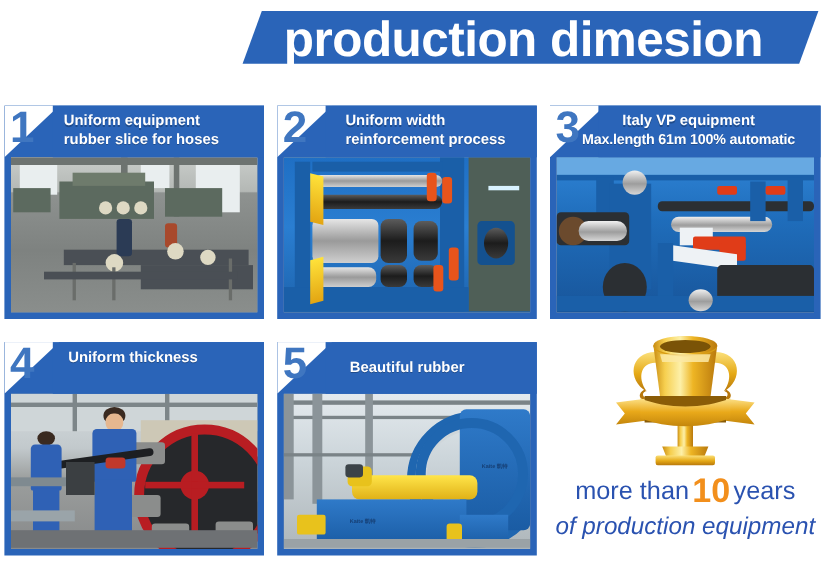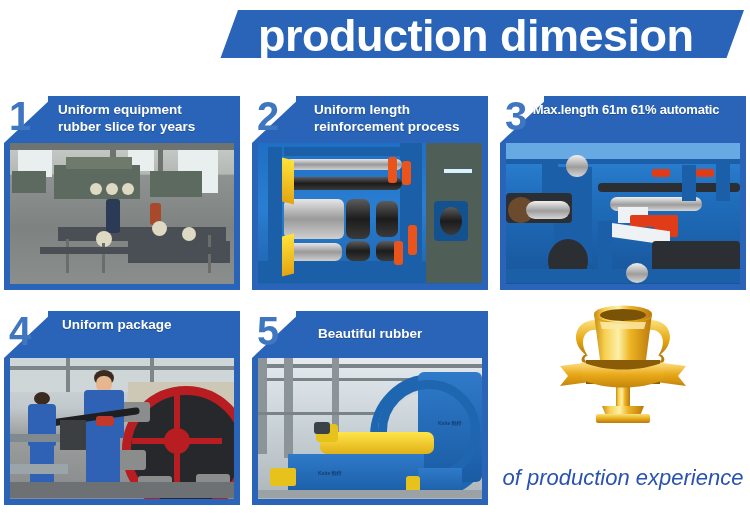--- a/index.html
+++ b/index.html
@@ -187,21 +187,21 @@
   <div class="title-bar"></div>
   <div class="title-text">production dimesion</div>
 </div>
 
 <div class="card" id="card1">
   <div class="hdr-bg"></div>
   <div class="hdr-notch"></div>
   <div class="card-num">1</div>
   <div class="hdr-text">
     <div>Uniform equipment</div>
-    <div>rubber slice for years</div>
+    <div>rubber slice for hoses</div>
   </div>
   <div class="photo">
     <div class="ph p1">
       <div class="win" style="left:8px;top:4px;width:34px;height:30px;"></div>
       <div class="win" style="left:118px;top:2px;width:26px;height:26px;"></div>
       <div class="win" style="left:168px;top:6px;width:40px;height:44px;"></div>
       <div class="roof" style="left:0;top:0;width:224px;height:7px;"></div>
       <div class="roof" style="left:100px;top:0;width:6px;height:48px;"></div>
       <div class="roof" style="left:148px;top:0;width:5px;height:54px;"></div>
       <div class="mach" style="left:44px;top:22px;width:86px;height:34px;"></div>
@@ -224,21 +224,21 @@
       <div class="belt" style="left:30px;top:104px;width:176px;height:7px;"></div>
     </div>
   </div>
 </div>
 
 <div class="card" id="card2">
   <div class="hdr-bg"></div>
   <div class="hdr-notch"></div>
   <div class="card-num">2</div>
   <div class="hdr-text">
-    <div>Uniform length</div>
+    <div>Uniform width</div>
     <div>reinforcement process</div>
   </div>
   <div class="photo">
     <div class="ph p2">
       <div class="bg2" style="left:168px;top:0;width:56px;height:140px;"></div>
       <div class="lamp" style="left:186px;top:26px;width:28px;height:4px;"></div>
       <div class="frame" style="left:10px;top:4px;width:14px;height:134px;"></div>
       <div class="frame" style="left:142px;top:0;width:22px;height:140px;"></div>
       <div class="frame" style="left:0;top:118px;width:168px;height:22px;"></div>
       <div class="frame" style="left:26px;top:4px;width:118px;height:9px;"></div>
@@ -260,21 +260,22 @@
       <div class="roller" style="left:182px;top:64px;width:22px;height:28px;border-radius:50%;"></div>
     </div>
   </div>
 </div>
 
 <div class="card" id="card3">
   <div class="hdr-bg"></div>
   <div class="hdr-notch"></div>
   <div class="card-num">3</div>
   <div class="hdr-text">
-    <div class="l2">Max.length 61m  61% automatic</div>
+    <div>Italy VP equipment</div>
+    <div class="l2">Max.length 61m  100% automatic</div>
   </div>
   <div class="photo">
     <div class="ph p3">
       <div class="barl" style="left:0;top:0;width:234px;height:16px;"></div>
       <div class="bar" style="left:0;top:16px;width:234px;height:5px;"></div>
       <div class="bar" style="left:36px;top:18px;width:16px;height:50px;"></div>
       <div class="bar" style="left:48px;top:24px;width:38px;height:96px;"></div>
       <div class="metal" style="left:60px;top:12px;width:22px;height:22px;border-radius:50%;"></div>
       <div class="dark" style="left:0;top:50px;width:66px;height:30px;"></div>
       <div class="brown" style="left:2px;top:54px;width:26px;height:26px;"></div>
@@ -296,21 +297,21 @@
       <div class="metal" style="left:120px;top:120px;width:22px;height:20px;border-radius:50%;"></div>
     </div>
   </div>
 </div>
 
 <div class="card" id="card4">
   <div class="hdr-bg"></div>
   <div class="hdr-notch"></div>
   <div class="card-num">4</div>
   <div class="hdr-text">
-    <div>Uniform package</div>
+    <div>Uniform thickness</div>
   </div>
   <div class="photo">
     <div class="ph p4">
       <div class="wall" style="left:0;top:0;width:224px;height:34px;"></div>
       <div class="beam" style="left:0;top:8px;width:224px;height:4px;"></div>
       <div class="beam" style="left:56px;top:0;width:4px;height:34px;"></div>
       <div class="beam" style="left:140px;top:0;width:4px;height:30px;"></div>
       <div style="left:118px;top:24px;width:106px;height:74px;background:#cdc8b6;"></div>
       <div class="reel" style="left:112px;top:28px;width:110px;height:110px;"></div>
       <div class="hub" style="left:154px;top:70px;width:26px;height:26px;"></div>
@@ -411,14 +412,17 @@
 
     <path d="M46 104 L88 104 L84 114 L50 114 Z" fill="url(#gold)"></path>
     <rect x="40" y="112" width="54" height="9" rx="2" fill="url(#gold2)"></rect>
 
     <path d="M4 64 L34 60 L34 80 L4 84 L12 74 Z" fill="url(#ribbon)"></path>
     <path d="M100 60 L130 64 L122 74 L130 84 L100 80 Z" fill="url(#ribbon)"></path>
     <path d="M30 58 L104 58 L104 82 L30 82 Z" fill="#8a5c07"></path>
     <path d="M26 60 C50 70 84 70 108 60 L108 78 C84 88 50 88 26 78 Z" fill="url(#ribbon)"></path>
   </svg>
 
-  <div class="exp-line2">of production experience</div>
+  <div class="exp-line1">
+    <span>more than</span><span class="big">10</span><span>years</span>
+  </div>
+  <div class="exp-line2">of production equipment</div>
 </div>
 
 </body></html>

